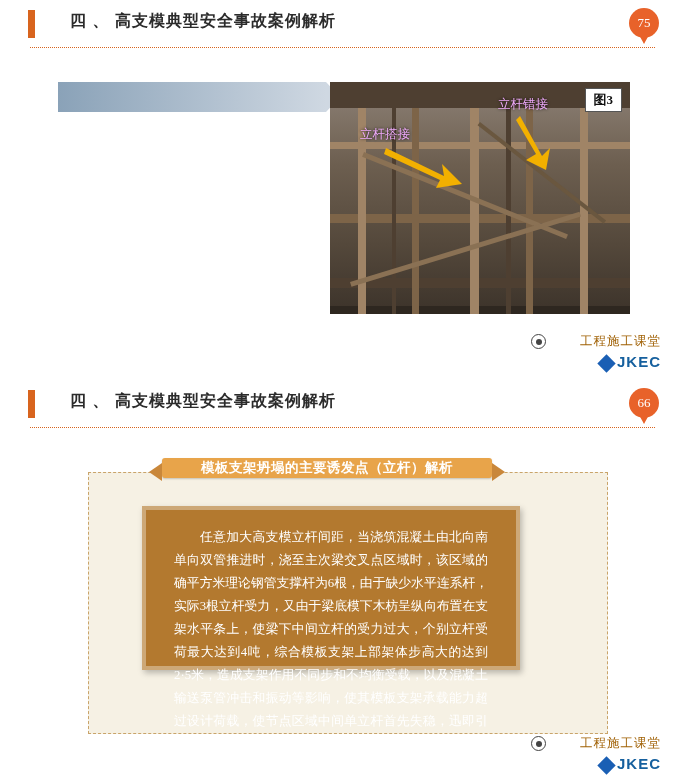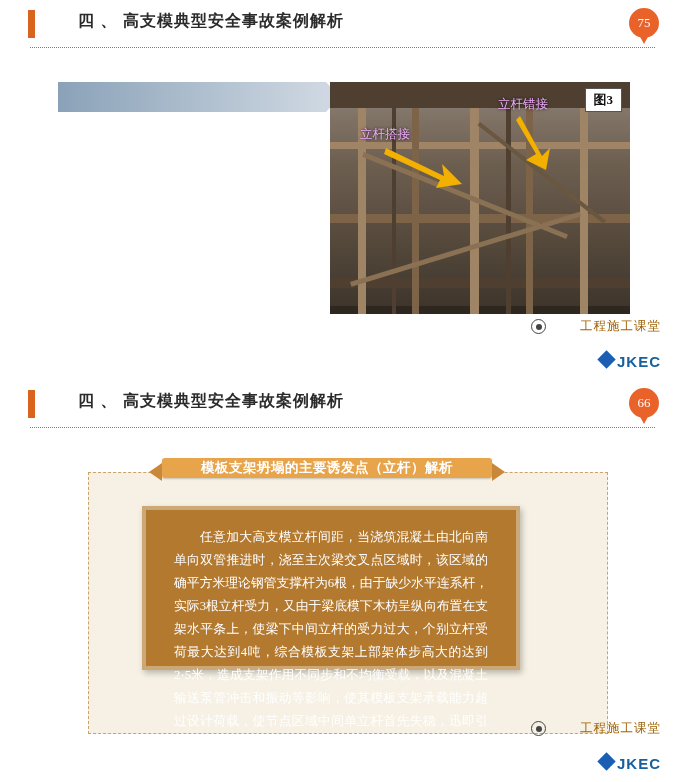--- a/index.html
+++ b/index.html
@@ -34,21 +34,20 @@
   }
   .hdr-title {
     position: absolute;
     left: 70px;
     top: 11px;
     font-size: 16px;
     font-weight: bold;
     color: #2b2b2b;
     letter-spacing: 1px;
     white-space: nowrap;
-    margin-left: 8px;
   }
   .hdr-dots {
     position: absolute;
     left: 30px;
     right: 30px;
     top: 46px;
     height: 2px;
     border-bottom: 1px dotted #d8641e;
   }
   .pin {
@@ -203,23 +202,23 @@
     border-radius: 50%;
   }
   .foot-text {
     font-size: 12.5px;
     color: #a16207;
     font-family: "Liberation Serif", serif;
     letter-spacing: 1px;
     margin-left: 29px;
   }
   .foot-brand {
-    margin-top: 18px;
+    margin-top: 3px;
     display: flex;
-    align-items: flex-start;
+    align-items: flex-end;
     justify-content: flex-end;
     gap: 4px;
   }
   .foot-mark {
     width: 13px; height: 13px;
     background: #1a5fb4;
     display: inline-block;
     transform: rotate(45deg);
   }
   .foot-jkec {

